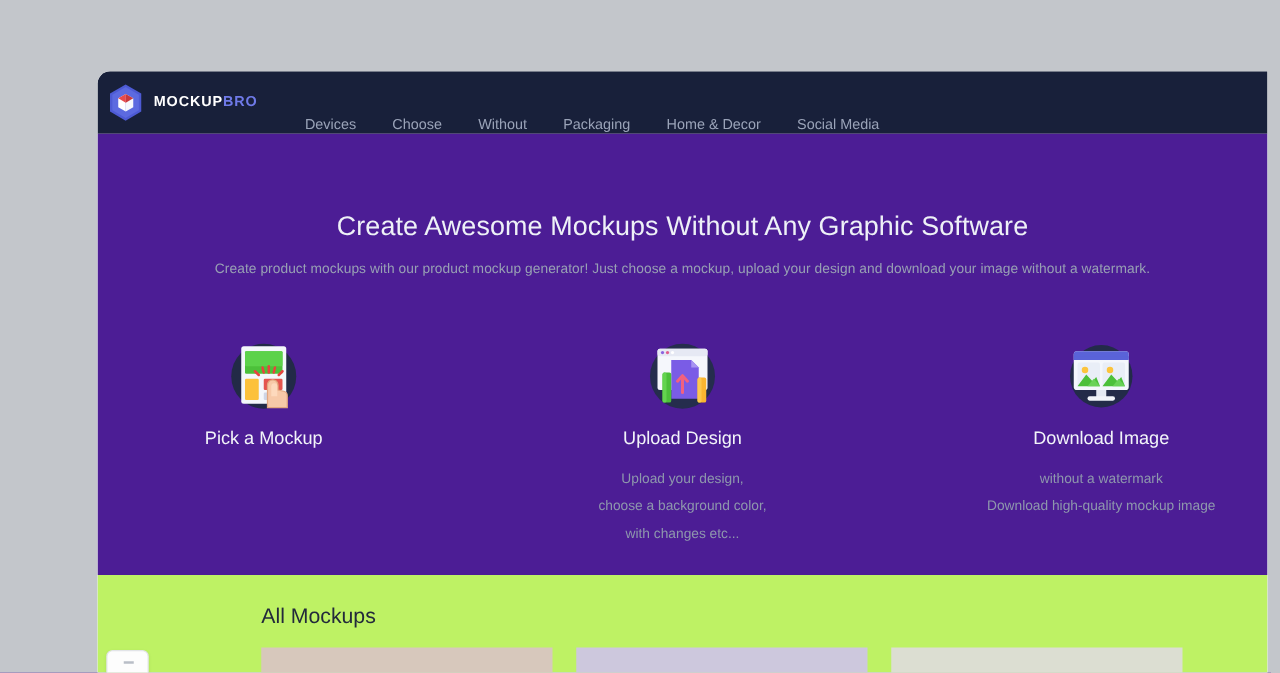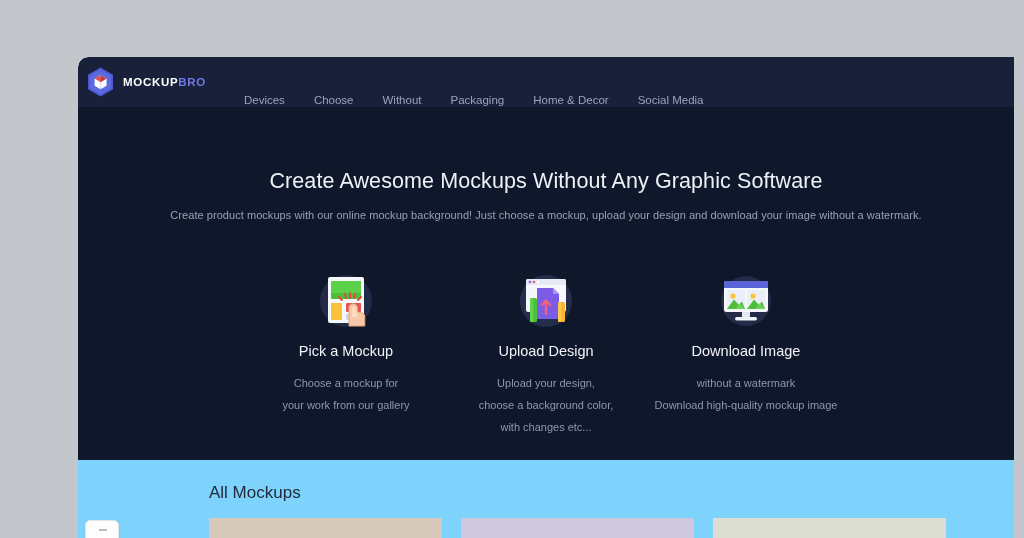--- a/index.html
+++ b/index.html
@@ -50,21 +50,21 @@
     font-size: 11.5px;
     padding: 4px 0;
     margin-right: 29px;
     white-space: nowrap;
     cursor: pointer;
   }
   .nav-link:last-child { margin-right: 0; }
 
   
   .hero {
-    background: #0f172a;
+    background: #4c1d95;
     height: 353px;
     padding-top: 62px;
     text-align: center;
     position: relative;
   }
   .hero h1 {
     color: #eef1f7;
     font-size: 21.5px;
     font-weight: normal;
     letter-spacing: 0.1px;
@@ -73,20 +73,21 @@
     margin-top: 15px;
     color: #98a0b4;
     font-size: 11px;
     letter-spacing: 0.05px;
   }
 
   .features {
     margin-top: 47px;
     display: flex;
     justify-content: center;
+    gap: 135px;
   }
   .feature { width: 200px; text-align: center; }
   .feature-icon {
     height: 66px;
     display: flex;
     align-items: center;
     justify-content: center;
     position: relative;
   }
   .feature-title {
@@ -96,21 +97,21 @@
   }
   .feature-desc {
     margin-top: 13px;
     color: #8e97ad;
     font-size: 11px;
     line-height: 22px;
   }
 
   
   .content {
-    background: #7dd3fc;
+    background: #bef264;
     height: 78px;
     position: relative;
   }
   .content-inner { padding-left: 131px; padding-top: 23px; }
   .section-title {
     font-size: 17px;
     color: #232a3b;
     font-weight: normal;
   }
   .thumb-row {
@@ -169,21 +170,21 @@
       <div class="nav-link">Choose</div>
       <div class="nav-link">Without</div>
       <div class="nav-link">Packaging</div>
       <div class="nav-link">Home &amp; Decor</div>
       <div class="nav-link">Social Media</div>
     </div>
   </div>
 
   <div class="hero">
     <h1>Create Awesome Mockups Without Any Graphic Software</h1>
-    <div class="hero-sub">Create product mockups with our online mockup background! Just choose a mockup, upload your design and download your image without a watermark.</div>
+    <div class="hero-sub">Create product mockups with our product mockup generator! Just choose a mockup, upload your design and download your image without a watermark.</div>
 
     <div class="features">
 
       <div class="feature">
         <div class="feature-icon">
           <svg width="62" height="62" viewBox="0 0 62 62">
             <circle cx="31" cy="31" r="26" fill="#222a47"></circle>
             <rect x="13" y="7" width="36" height="46" rx="2" fill="#f4f7fb"></rect>
             <rect x="16" y="11" width="30" height="18" rx="1" fill="#4cc03a"></rect>
             <rect x="16" y="11" width="30" height="12" rx="1" fill="#5cd24a"></rect>
@@ -195,24 +196,20 @@
               <line x1="35" y1="28" x2="35" y2="23"></line>
               <line x1="39" y1="28" x2="40" y2="24"></line>
               <line x1="27" y1="30" x2="24" y2="27"></line>
               <line x1="43" y1="30" x2="46" y2="27"></line>
             </g>
             <path d="M34 56 L34 38 a4.2 4.2 0 0 1 8.4 0 L42.4 42 L47 43 a3.6 3.6 0 0 1 2.8 3.6 L49.8 56 Z" fill="#f7c9a8" stroke="#e2a77f" stroke-width="1"></path>
             <path d="M37 39 a2.4 2.4 0 0 1 4.8 0 L41.8 47 L37 47 Z" fill="#fdd9bd"></path>
           </svg>
         </div>
         <div class="feature-title">Pick a Mockup</div>
-        <div class="feature-desc">
-          <div>Choose a mockup for</div>
-          <div>your work from our gallery</div>
-        </div>
       </div>
 
       <div class="feature">
         <div class="feature-icon">
           <svg width="62" height="62" viewBox="0 0 62 62">
             <circle cx="31" cy="31" r="26" fill="#252d4d"></circle>
             <rect x="11" y="9" width="40" height="33" rx="2" fill="#f5f7fc"></rect>
             <rect x="11" y="9" width="40" height="6" rx="2" fill="#e6e9f4"></rect>
             <circle cx="15" cy="12" r="1.3" fill="#8b63e0"></circle>
             <circle cx="19" cy="12" r="1.3" fill="#e05f8e"></circle>

